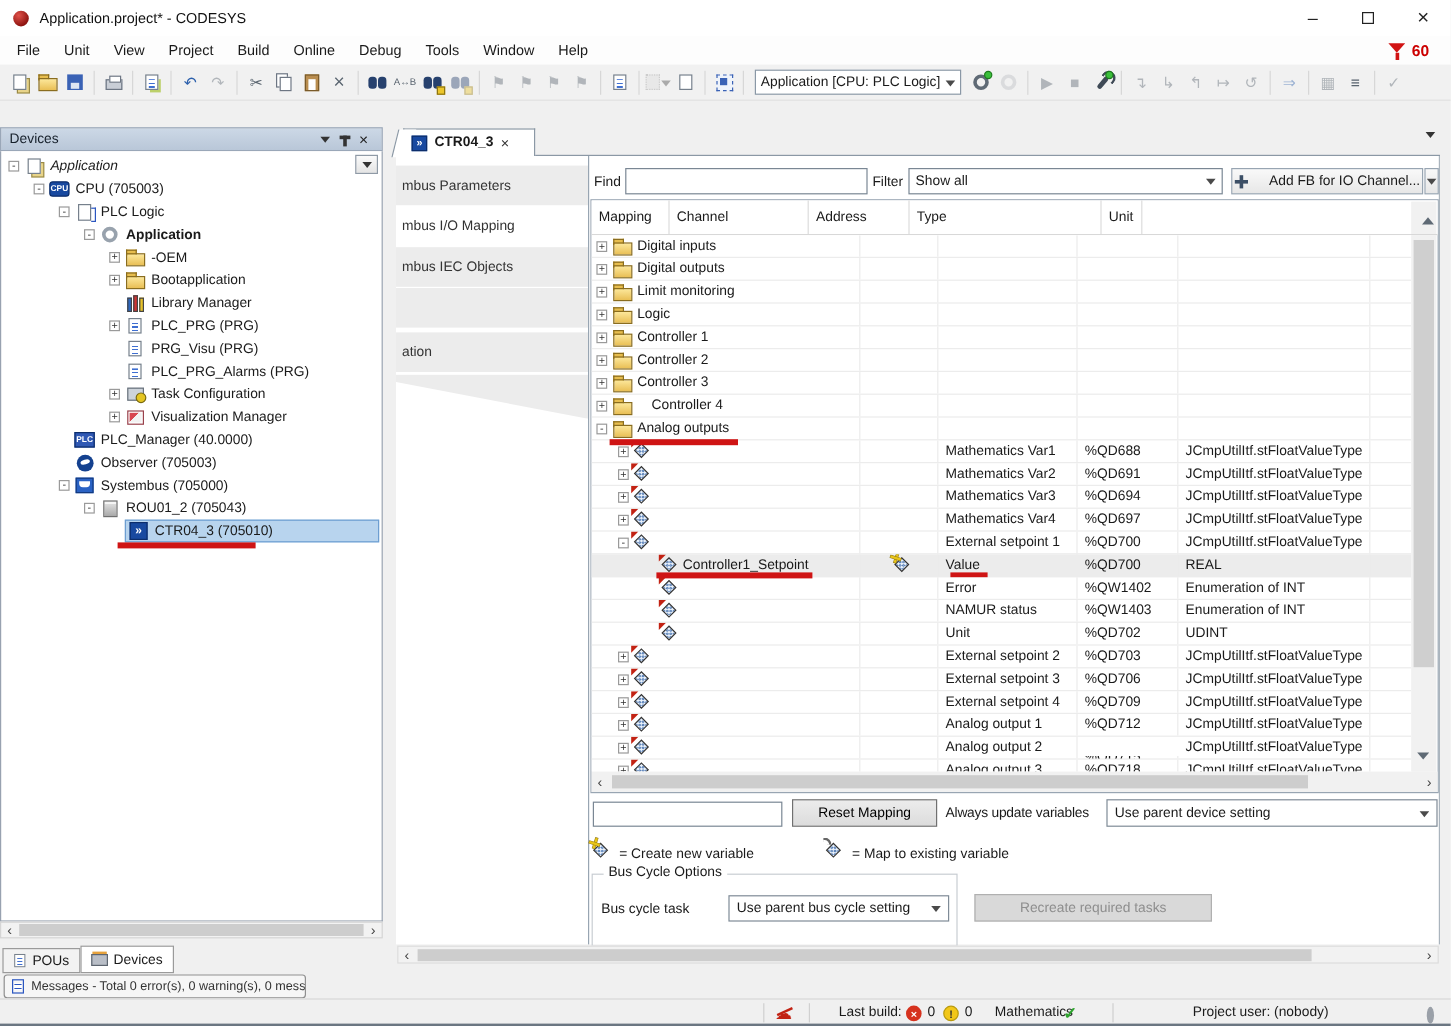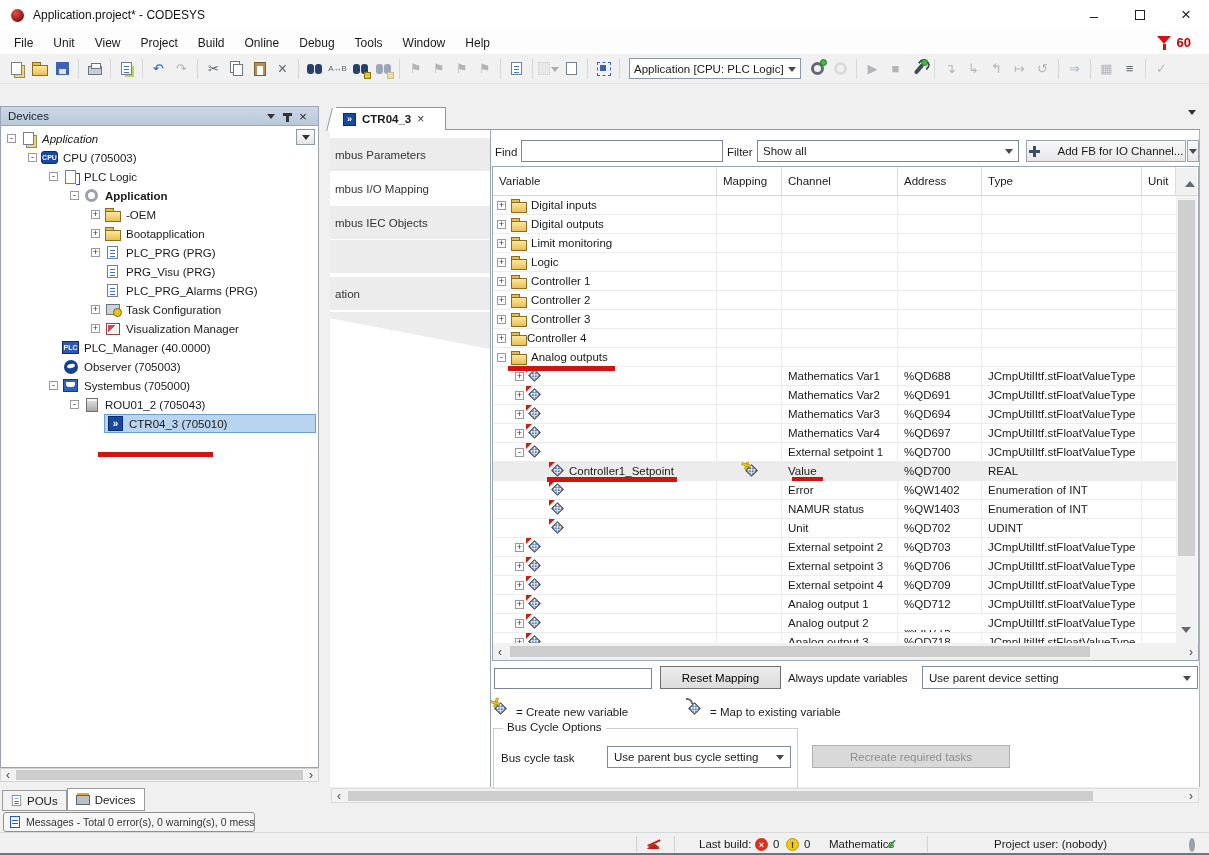--- a/index.html
+++ b/index.html
@@ -367,20 +367,33 @@
       <div class="trow" style="padding-left: 90px;">
         <span class="eb">+</span>
         <span style="display: flex; align-items: center;">
           <span class="ticon">
             <span class="ifold"></span>
           </span>
           <span class="tlabel">Bootapplication</span>
         </span>
       </div>
       <div class="trow" style="padding-left: 90px;">
+        <span class="eb-gap"></span>
+        <span style="display: flex; align-items: center;">
+          <span class="ticon">
+            <span class="i-lib">
+              <s></s>
+              <s></s>
+              <s></s>
+            </span>
+          </span>
+          <span class="tlabel">Library Manager</span>
+        </span>
+      </div>
+      <div class="trow" style="padding-left: 90px;">
         <span class="eb">+</span>
         <span style="display: flex; align-items: center;">
           <span class="ticon">
             <span class="pg lines"></span>
           </span>
           <span class="tlabel">PLC_PRG (PRG)</span>
         </span>
       </div>
       <div class="trow" style="padding-left: 90px;">
         <span class="eb-gap"></span>
@@ -528,21 +541,20 @@
 <span class="btn" style="left:1026px; top:140px; width:160px; height:22px;">
   <span class="plus"></span>
   <span>Add FB for IO Channel...</span>
 </span>
 <span class="btn" style="left:1187px; top:140px; width:12px; height:22px;">
     <span class="cmb-a" style="margin:4px 0 0 0;"></span>
   </span>
 
 <div class="tframe"></div>
 <div class="thead" id="table-head">
-    <div class="thcell" style="width: 224px;">Variable</div>
     <div class="thcell" style="width: 65px;">Mapping</div>
     <div class="thcell" style="width: 116px;">Channel</div>
     <div class="thcell" style="width: 84px;">Address</div>
     <div class="thcell" style="width: 160px;">Type</div>
     <div class="thcell" style="width: 34px;">Unit</div>
     <div class="thcell" style="width: 21px; border-right: none;"></div>
   </div>
 <div class="tbody" id="table-body">
     <div class="irow">
       <div class="icell vcell" style="width: 224px; padding-left: 4px;">
@@ -641,21 +653,21 @@
       <div class="icell" style="width: 84px;"></div>
       <div class="icell" style="width: 160px;"></div>
       <div class="icell" style="width: 34px; border-right: none;"></div>
     </div>
     <div class="irow">
       <div class="icell vcell" style="width: 224px; padding-left: 4px;">
         <span class="eb">+</span>
         <span class="ticon">
           <span class="ifold"></span>
         </span>
-        <span style="margin-left: 0; text-align: right;">Controller 4</span>
+        <span style="margin-left: 16px; text-align: right;">Controller 4</span>
       </div>
       <div class="icell" style="width: 65px; justify-content: center;"></div>
       <div class="icell" style="width: 116px;"></div>
       <div class="icell" style="width: 84px;"></div>
       <div class="icell" style="width: 160px;"></div>
       <div class="icell" style="width: 34px; border-right: none;"></div>
     </div>
     <div class="irow">
       <div class="icell vcell" style="width: 224px; padding-left: 4px;">
         <span class="eb">-</span>

